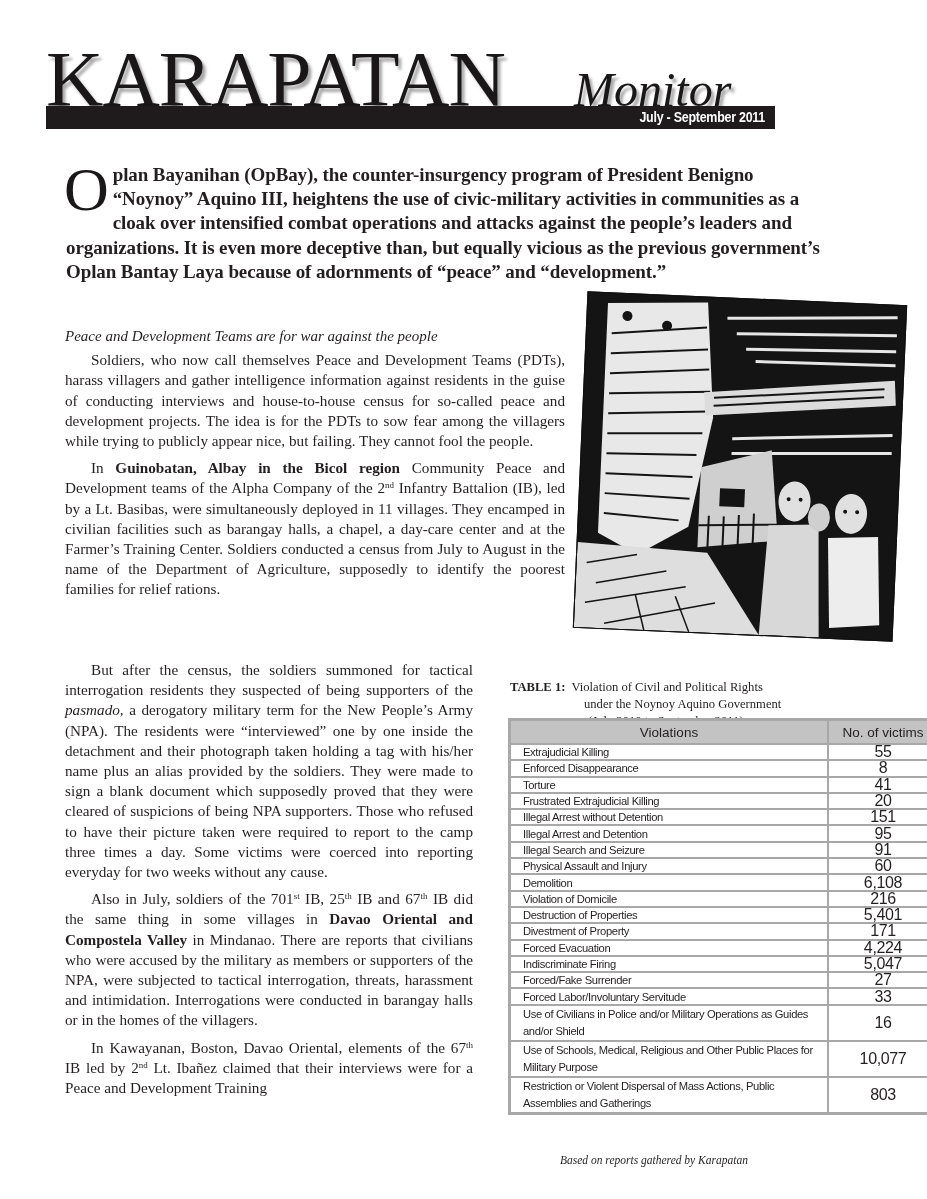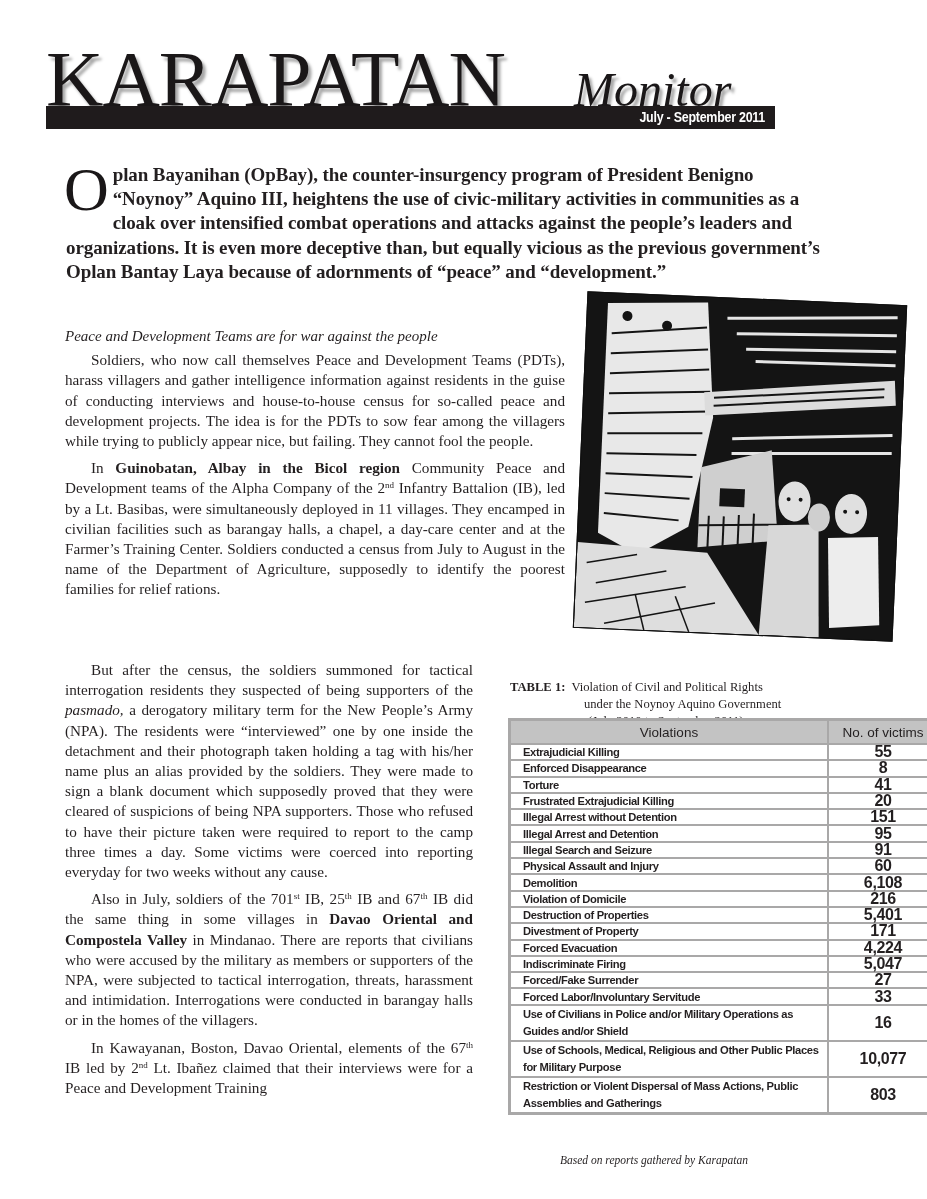--- a/index.html
+++ b/index.html
@@ -103,21 +103,21 @@
     font-family: "Liberation Sans", "DejaVu Sans", sans-serif;
     color: #231f20;
   }
   .vtable th {
     background: #c3c3c3;
     font-weight: normal; font-size: 13.5px;
     height: 22px; padding: 0 4px;
     border: 2px solid #a9a8a8;
   }
   .vtable td {
-    font-weight: bold; font-size: 11.2px; letter-spacing: -0.35px;
+    font-weight: normal; font-size: 11.2px; letter-spacing: -0.35px;
     border: 2px solid #a9a8a8;
     padding: 0 4px 0 12px;
     height: 14.3px; line-height: 14px;
   }
   .vtable td.num { text-align: center; padding: 0 4px; font-size: 16px; width: 100px; }
   .vtable tr.tall td { height: 32px; line-height: 17px; }
 
   .table-note {
     position: absolute; left: 560px; top: 1154px; width: 321px;
     text-align: left;

